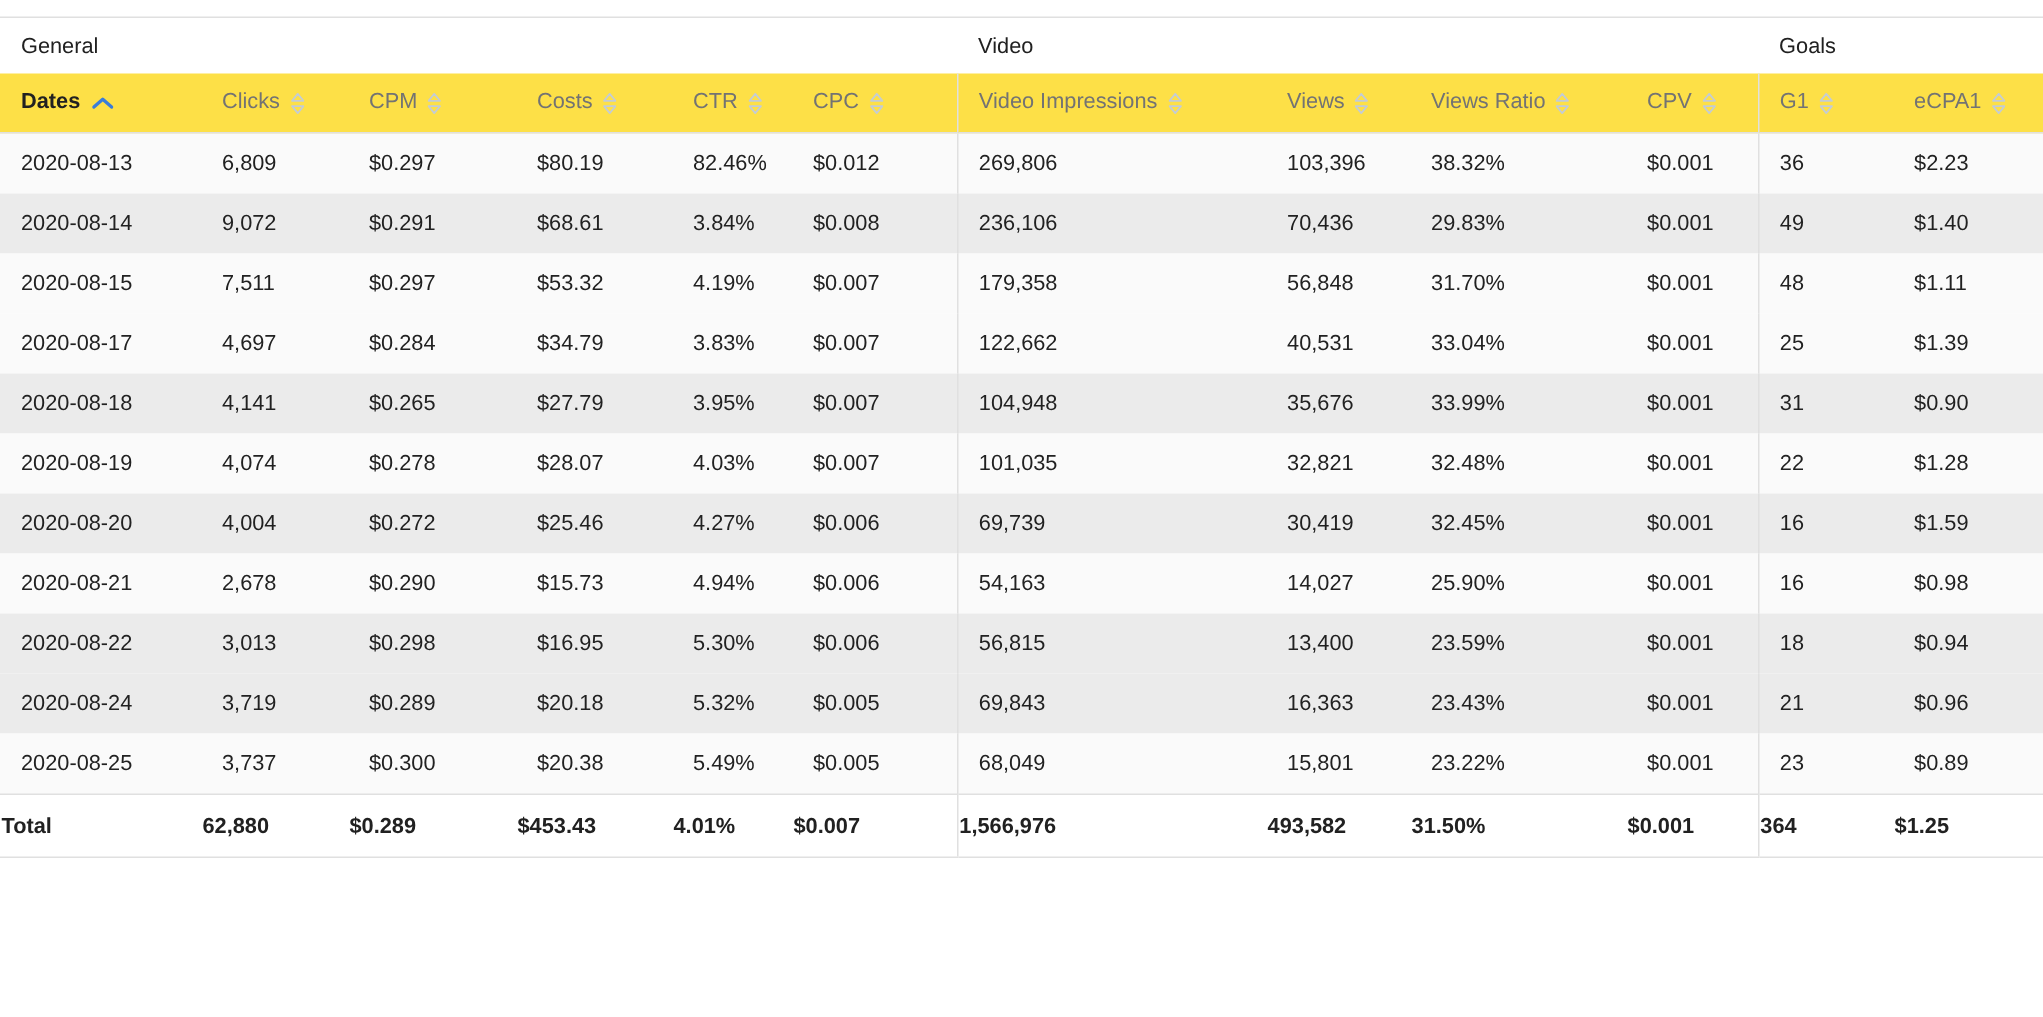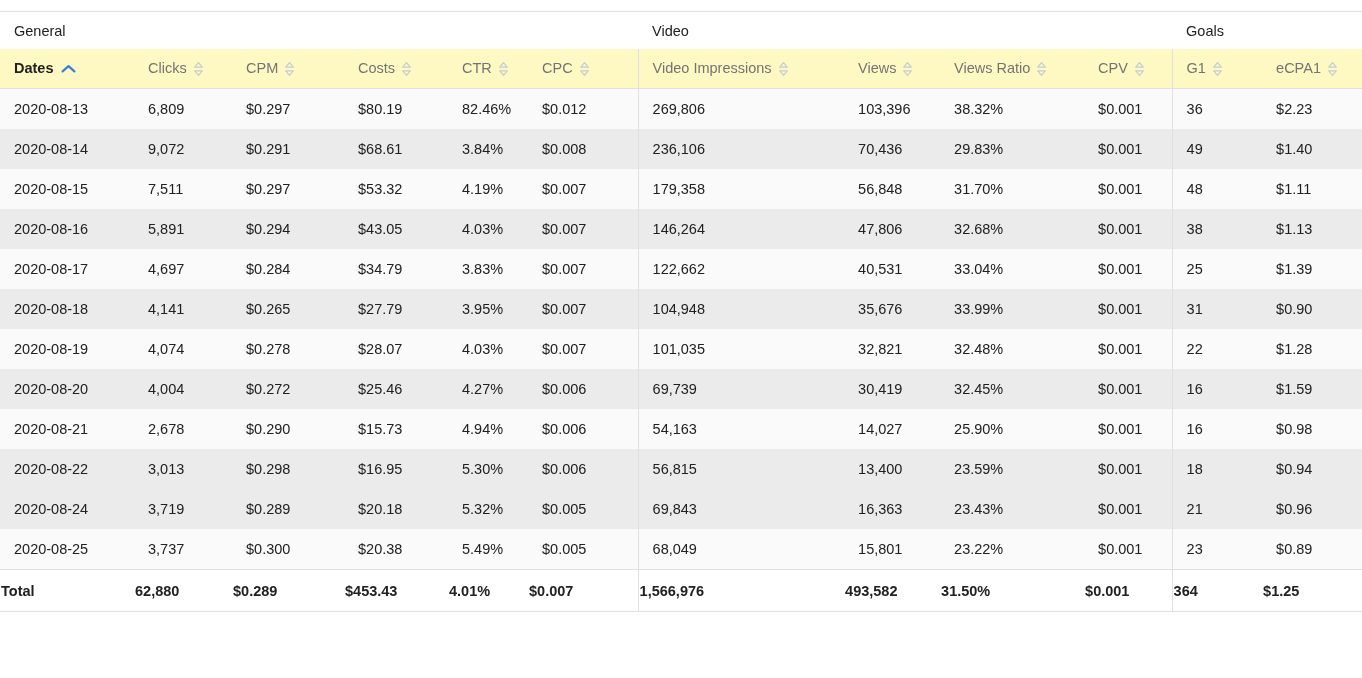--- a/index.html
+++ b/index.html
@@ -43,21 +43,21 @@
     color: #212121;
     vertical-align: middle;
     border: 0;
   }
   th.grp-sep {
     border-left: 1px solid #e0e0e0;
   }
 
   
   tr.head-row th {
-    background: #fef9c3;
+    background: #fde047;
     height: 39px;
     padding: 0 0 0 14px;
     text-align: left;
     vertical-align: middle;
     font-weight: 400;
     font-size: 14.5px;
     color: #737373;
     border-bottom: 1px solid #e0e0e0;
     white-space: nowrap;
   }
@@ -340,34 +340,20 @@
           <td>$53.32</td>
           <td>4.19%</td>
           <td>$0.007</td>
           <td class="grp-sep">179,358</td>
           <td>56,848</td>
           <td>31.70%</td>
           <td>$0.001</td>
           <td class="grp-sep">48</td>
           <td>$1.11</td>
         </tr>
-        <tr class="even">
-          <td>2020-08-16</td>
-          <td>5,891</td>
-          <td>$0.294</td>
-          <td>$43.05</td>
-          <td>4.03%</td>
-          <td>$0.007</td>
-          <td class="grp-sep">146,264</td>
-          <td>47,806</td>
-          <td>32.68%</td>
-          <td>$0.001</td>
-          <td class="grp-sep">38</td>
-          <td>$1.13</td>
-        </tr>
         <tr class="odd">
           <td>2020-08-17</td>
           <td>4,697</td>
           <td>$0.284</td>
           <td>$34.79</td>
           <td>3.83%</td>
           <td>$0.007</td>
           <td class="grp-sep">122,662</td>
           <td>40,531</td>
           <td>33.04%</td>

